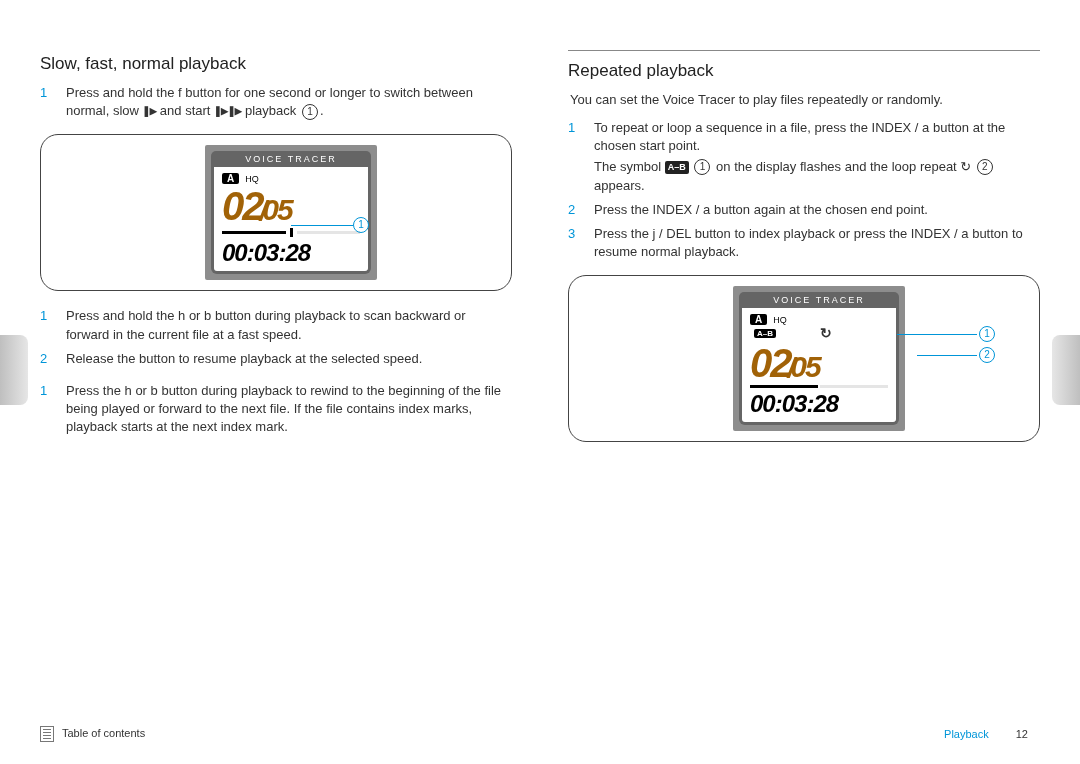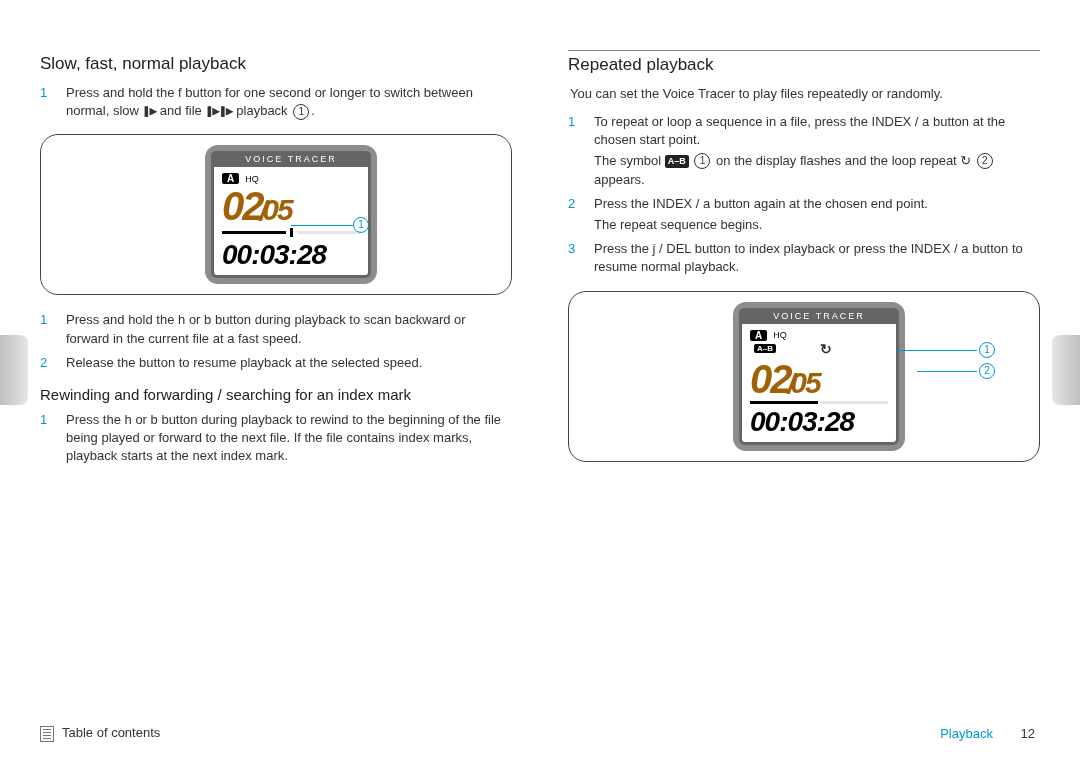--- a/index.html
+++ b/index.html
@@ -1,83 +1,83 @@
 <!DOCTYPE html>
 <html><head>
 <meta charset="utf-8">
 <style>
   html,body{margin:0;padding:0;background:#ffffff;color:#333;font-family:"Gill Sans","Gill Sans MT","Segoe UI",Arial,sans-serif}
   .page{width:1080px;height:764px;box-sizing:border-box;position:relative;padding:50px 40px 0 40px}
   .cols{display:flex;gap:56px}
   .col{flex:1;min-width:0}
-  .col-right{border-top:1px solid #888;}
+  .col-right{border-top:1px solid #888;padding-top:6px}
   .h3{font-size:17px;font-weight:400;color:#222;margin:4px 0 10px 0}
   .h4{font-size:15px;font-weight:400;color:#222;margin:14px 0 8px 0}
   .para{font-size:13px;line-height:1.35;margin:0 0 10px 2px}
   .olist{margin:4px 0 14px 0;padding:0}
   .li{display:flex;gap:14px;font-size:13px;line-height:1.4;margin-bottom:6px}
   .num{color:#0095d8;width:12px;flex:none}
   .li .txt{flex:1}
   .sub{margin:3px 0 0 0}
   .glyph{font-family:monospace;letter-spacing:-1px}
   .circ{display:inline-block;border:1px solid #333;border-radius:50%;width:14px;height:14px;line-height:14px;font-size:10px;text-align:center;vertical-align:middle;margin:0 2px}
   .callout{display:inline-block;border:1px solid #0095d8;color:#0095d8;border-radius:50%;width:14px;height:14px;line-height:14px;font-size:10px;text-align:center;vertical-align:middle}
   .ab-chip{display:inline-block;background:#222;color:#fff;font-size:9px;font-weight:bold;padding:0 3px;border-radius:2px;vertical-align:middle}
   .loop{display:inline-block;font-size:13px;vertical-align:middle}
   
   .fig{border:1.5px solid #444;border-radius:18px;padding:10px 60px 10px 90px;margin:6px 0 16px 0;position:relative;display:flex;justify-content:center}
-  .dev{background:#8d8d8d;border-radius:13px;padding:6px;width:160px}
+  .dev{background:#8d8d8d;border-radius:2px;padding:6px;width:160px}
   .brand{background:#656565;color:#fff;font-size:9px;letter-spacing:2px;text-align:center;padding:3px 0;border-radius:5px 5px 0 0}
   .lcd{background:#fff;border:3px solid #656565;border-top:none;border-radius:0 0 6px 6px;padding:6px 8px 4px 8px}
   .row1{display:flex;align-items:center;gap:6px;margin-bottom:2px}
   .folder{background:#000;color:#fff;font-size:10px;font-weight:bold;padding:0 5px;border-radius:2px}
   .hq{font-size:9px;color:#000}
   .ab-lcd{background:#000;color:#fff;font-size:8px;font-weight:bold;padding:0 3px;border-radius:2px;margin-left:4px}
   .loop-lcd{font-size:14px;font-weight:bold;margin-left:38px}
   .big{font-family:"Arial Black",Arial,sans-serif;font-weight:900;color:#a16207;font-size:40px;line-height:1;letter-spacing:-2px;font-style:italic}
   .big .sep{font-size:28px;margin:0 -3px}
   .big .den{font-size:30px}
   .pbar{display:flex;align-items:center;gap:2px;margin:2px 0}
   .pseg{height:3px;background:#000;flex:1}
   .pmark{width:3px;height:9px;background:#000;border-left:2px solid #fff;border-right:2px solid #fff}
-  .time{font-family:"Arial Black",Arial,sans-serif;font-weight:900;color:#000;font-size:28px;letter-spacing:-1px;font-style:italic}
+  .time{font-family:"Arial Black",Arial,sans-serif;font-weight:900;color:#000;font-size:24px;letter-spacing:-1px;font-style:italic}
   .leader{position:absolute;border-top:1px solid #0095d8}
   .fig-l .leader1{top:90px;left:250px;width:62px}
   .fig-l .co1{position:absolute;top:82px;left:312px}
   .fig-r .leader1{top:58px;right:62px;width:80px}
   .fig-r .leader2{top:79px;right:62px;width:60px}
   .fig-r .co1{position:absolute;top:50px;right:44px}
   .fig-r .co2{position:absolute;top:71px;right:44px}
   
   .tab{position:absolute;top:335px;width:28px;height:70px;border-radius:6px;background:linear-gradient(90deg,#bfbfbf,#e6e6e6)}
   .tab-l{left:0;border-radius:0 8px 8px 0}
   .tab-r{right:0;border-radius:8px 0 0 8px;background:linear-gradient(270deg,#bfbfbf,#e6e6e6)}
   
-  .foot{position:absolute;left:40px;right:45px;bottom:22px;display:flex;justify-content:space-between;font-size:13px;align-items:center}
+  .foot{position:absolute;left:40px;right:52px;bottom:22px;display:flex;justify-content:space-between;font-size:11px;align-items:center}
   .toc-ico{display:inline-block;width:12px;height:14px;border:1px solid #777;margin-right:8px;vertical-align:middle;position:relative}
   .toc-ico::before{content:"";position:absolute;left:2px;right:2px;top:2px;height:1px;background:#777;box-shadow:0 3px 0 #777,0 6px 0 #777,0 9px 0 #777}
   .foot .pb{color:#0095d8;margin-right:24px}
 </style>
 </head>
 <body>
 
 <div class="page">
   <div class="tab tab-l"></div>
   <div class="tab tab-r"></div>
 
   <div class="cols">
 
     <div class="col">
       <div class="h3">Slow, fast, normal playback</div>
 
       <div class="olist">
         <div class="li">
           <span class="num">1</span>
           <span class="txt">
-            <span>Press and hold the </span><span>f</span><span> button for one second or longer to switch between normal, slow </span><span class="glyph">❚▶</span><span> and file </span><span class="glyph">❚▶❚▶</span><span> playback </span><span class="circ">1</span><span>.</span>
+            <span>Press and hold the </span><span>f</span><span> button for one second or longer to switch between normal, slow </span><span class="glyph">❚▶</span><span> and start </span><span class="glyph">❚▶❚▶</span><span> playback </span><span class="circ">1</span><span>.</span>
           </span>
         </div>
       </div>
 
       <div class="fig fig-l">
         <div class="dev">
           <div class="brand">VOICE TRACER</div>
           <div class="lcd">
             <div class="row1">
               <span class="folder">A</span>
@@ -102,21 +102,20 @@
           <span class="txt">
             <span>Press and hold the </span><span>h</span><span> or </span><span>b</span><span> button during playback to scan backward or forward in the current file at a fast speed.</span>
           </span>
         </div>
         <div class="li">
           <span class="num">2</span>
           <span class="txt">Release the button to resume playback at the selected speed.</span>
         </div>
       </div>
 
-      <div class="h4">Rewinding and forwarding / searching for an index mark</div>
       <div class="olist">
         <div class="li">
           <span class="num">1</span>
           <span class="txt">
             <span>Press the </span><span>h</span><span> or </span><span>b</span><span> button during playback to rewind to the beginning of the file being played or forward to the next file. If the file contains index marks, playback starts at the next index mark.</span>
           </span>
         </div>
       </div>
     </div>
 
@@ -132,21 +131,20 @@
             <span>To repeat or loop a sequence in a file, press the </span><span>INDEX / a</span><span> button at the chosen start point.</span>
             <div class="sub">
               <span>The symbol </span><span class="ab-chip">A–B</span> <span class="circ">1</span><span> on the display flashes and the loop repeat </span><span class="loop">↻</span> <span class="circ">2</span><span> appears.</span>
             </div>
           </span>
         </div>
         <div class="li">
           <span class="num">2</span>
           <span class="txt">
             <span>Press the </span><span>INDEX / a</span><span> button again at the chosen end point.</span>
-            <div class="sub">The repeat sequence begins.</div>
           </span>
         </div>
         <div class="li">
           <span class="num">3</span>
           <span class="txt">
             <span>Press the </span><span>j / DEL</span><span> button to index playback or press the </span><span>INDEX / a</span><span> button to resume normal playback.</span>
           </span>
         </div>
       </div>
 

